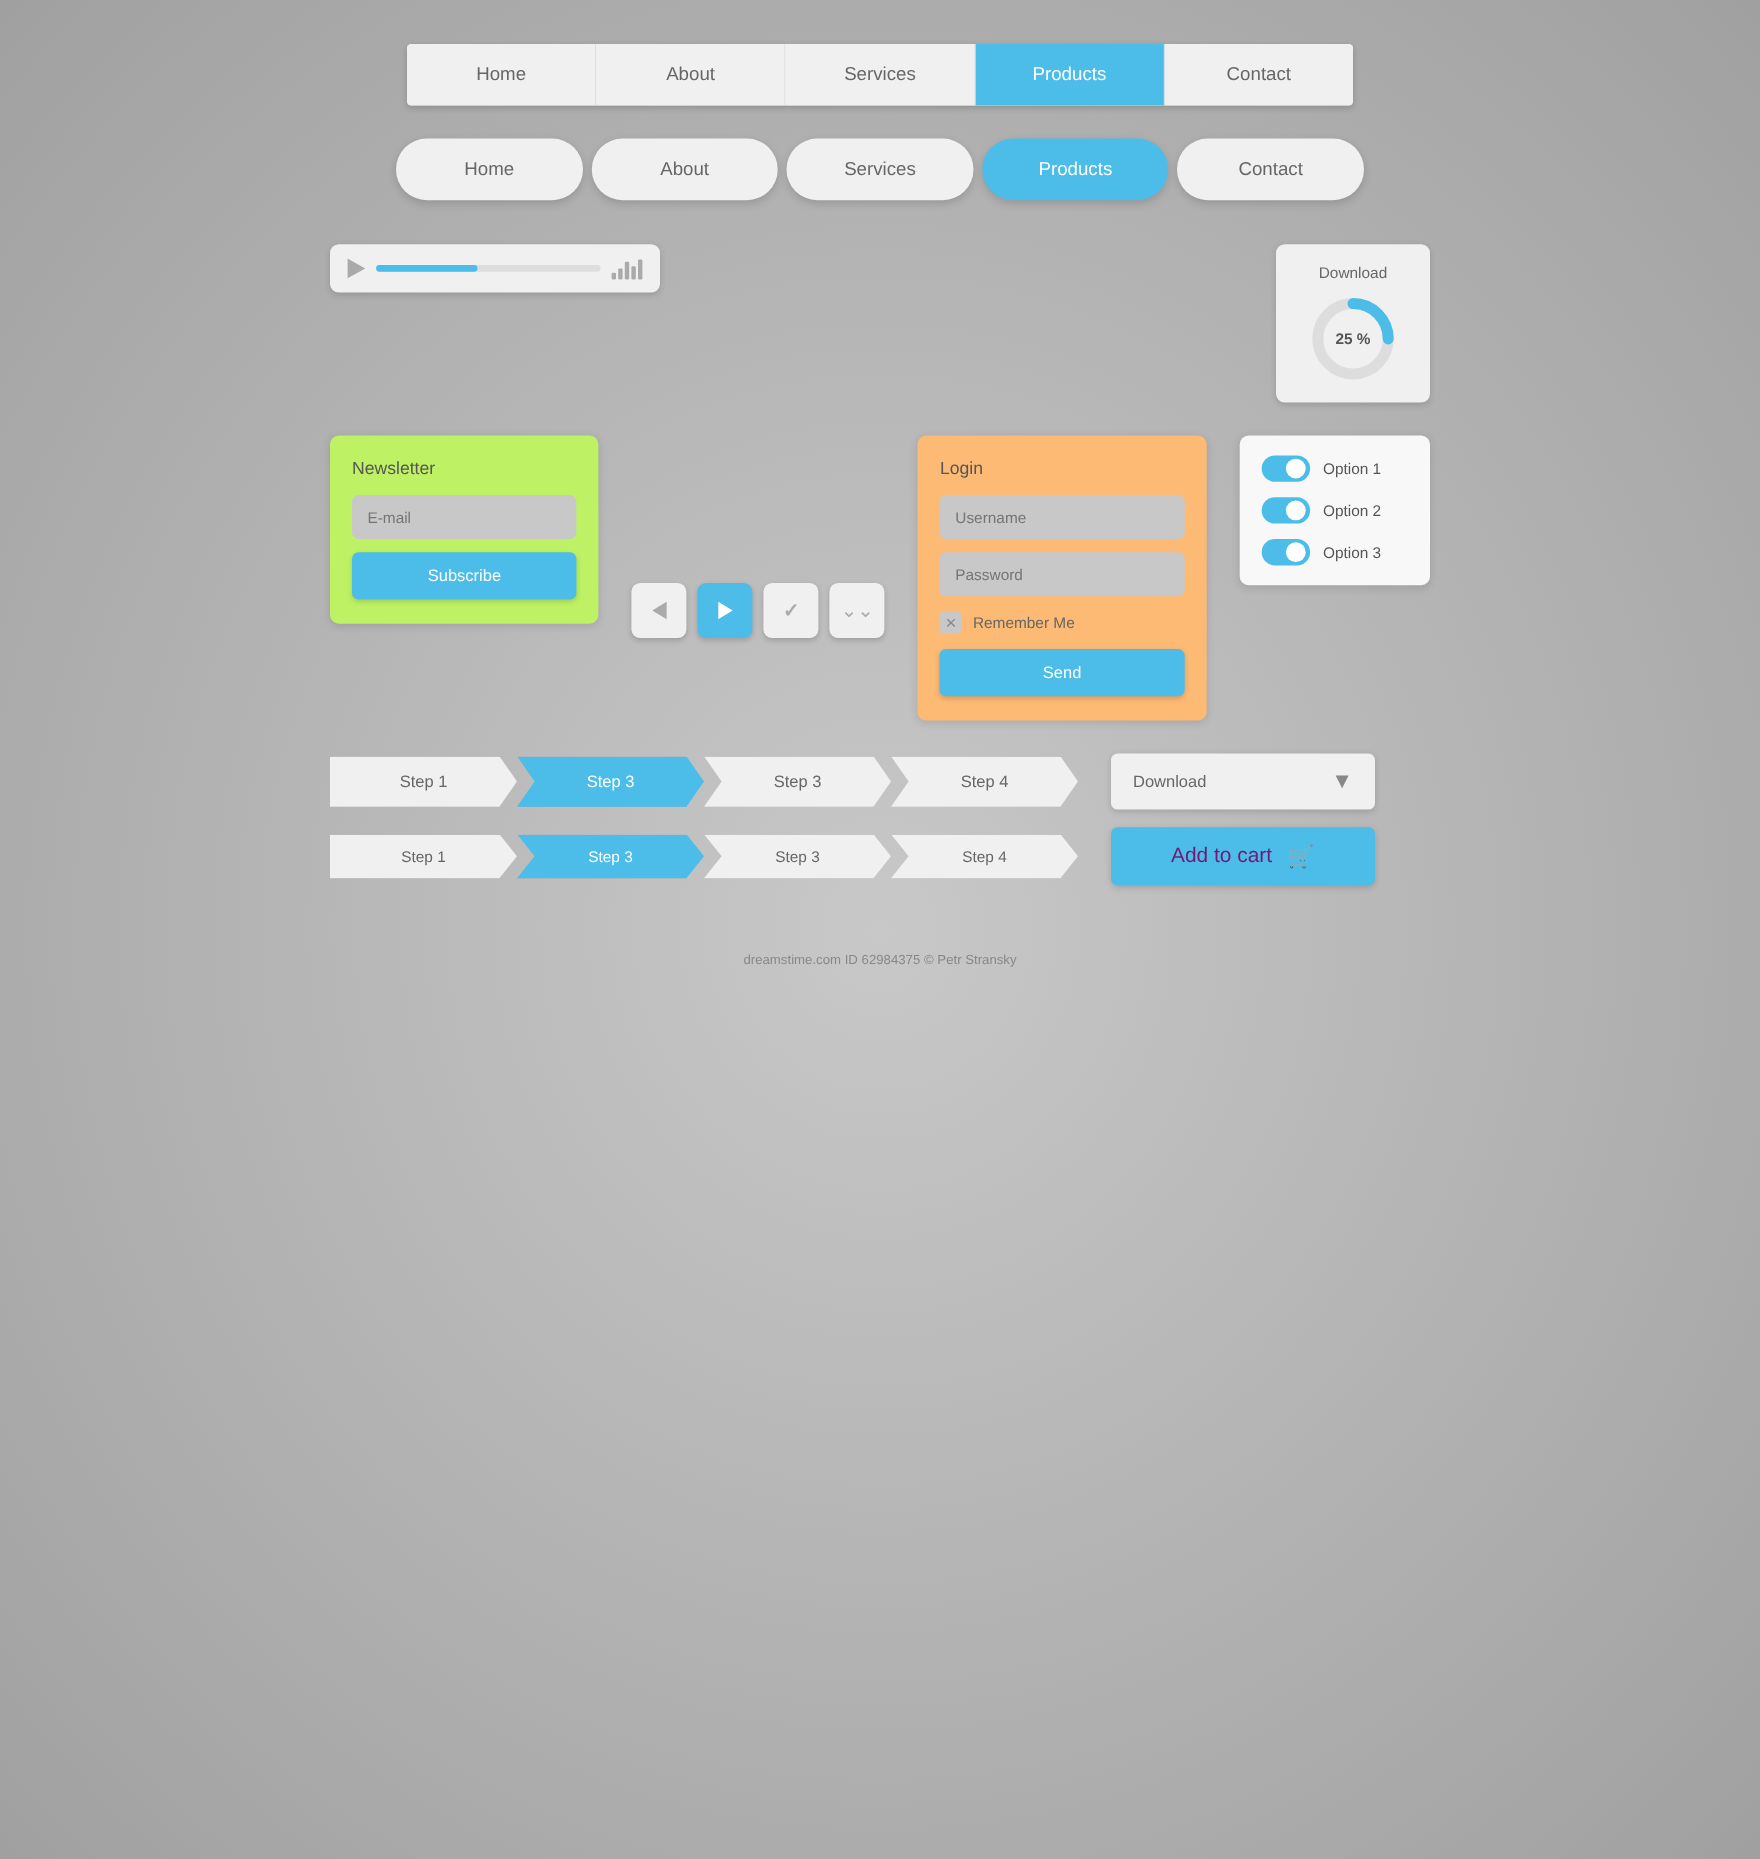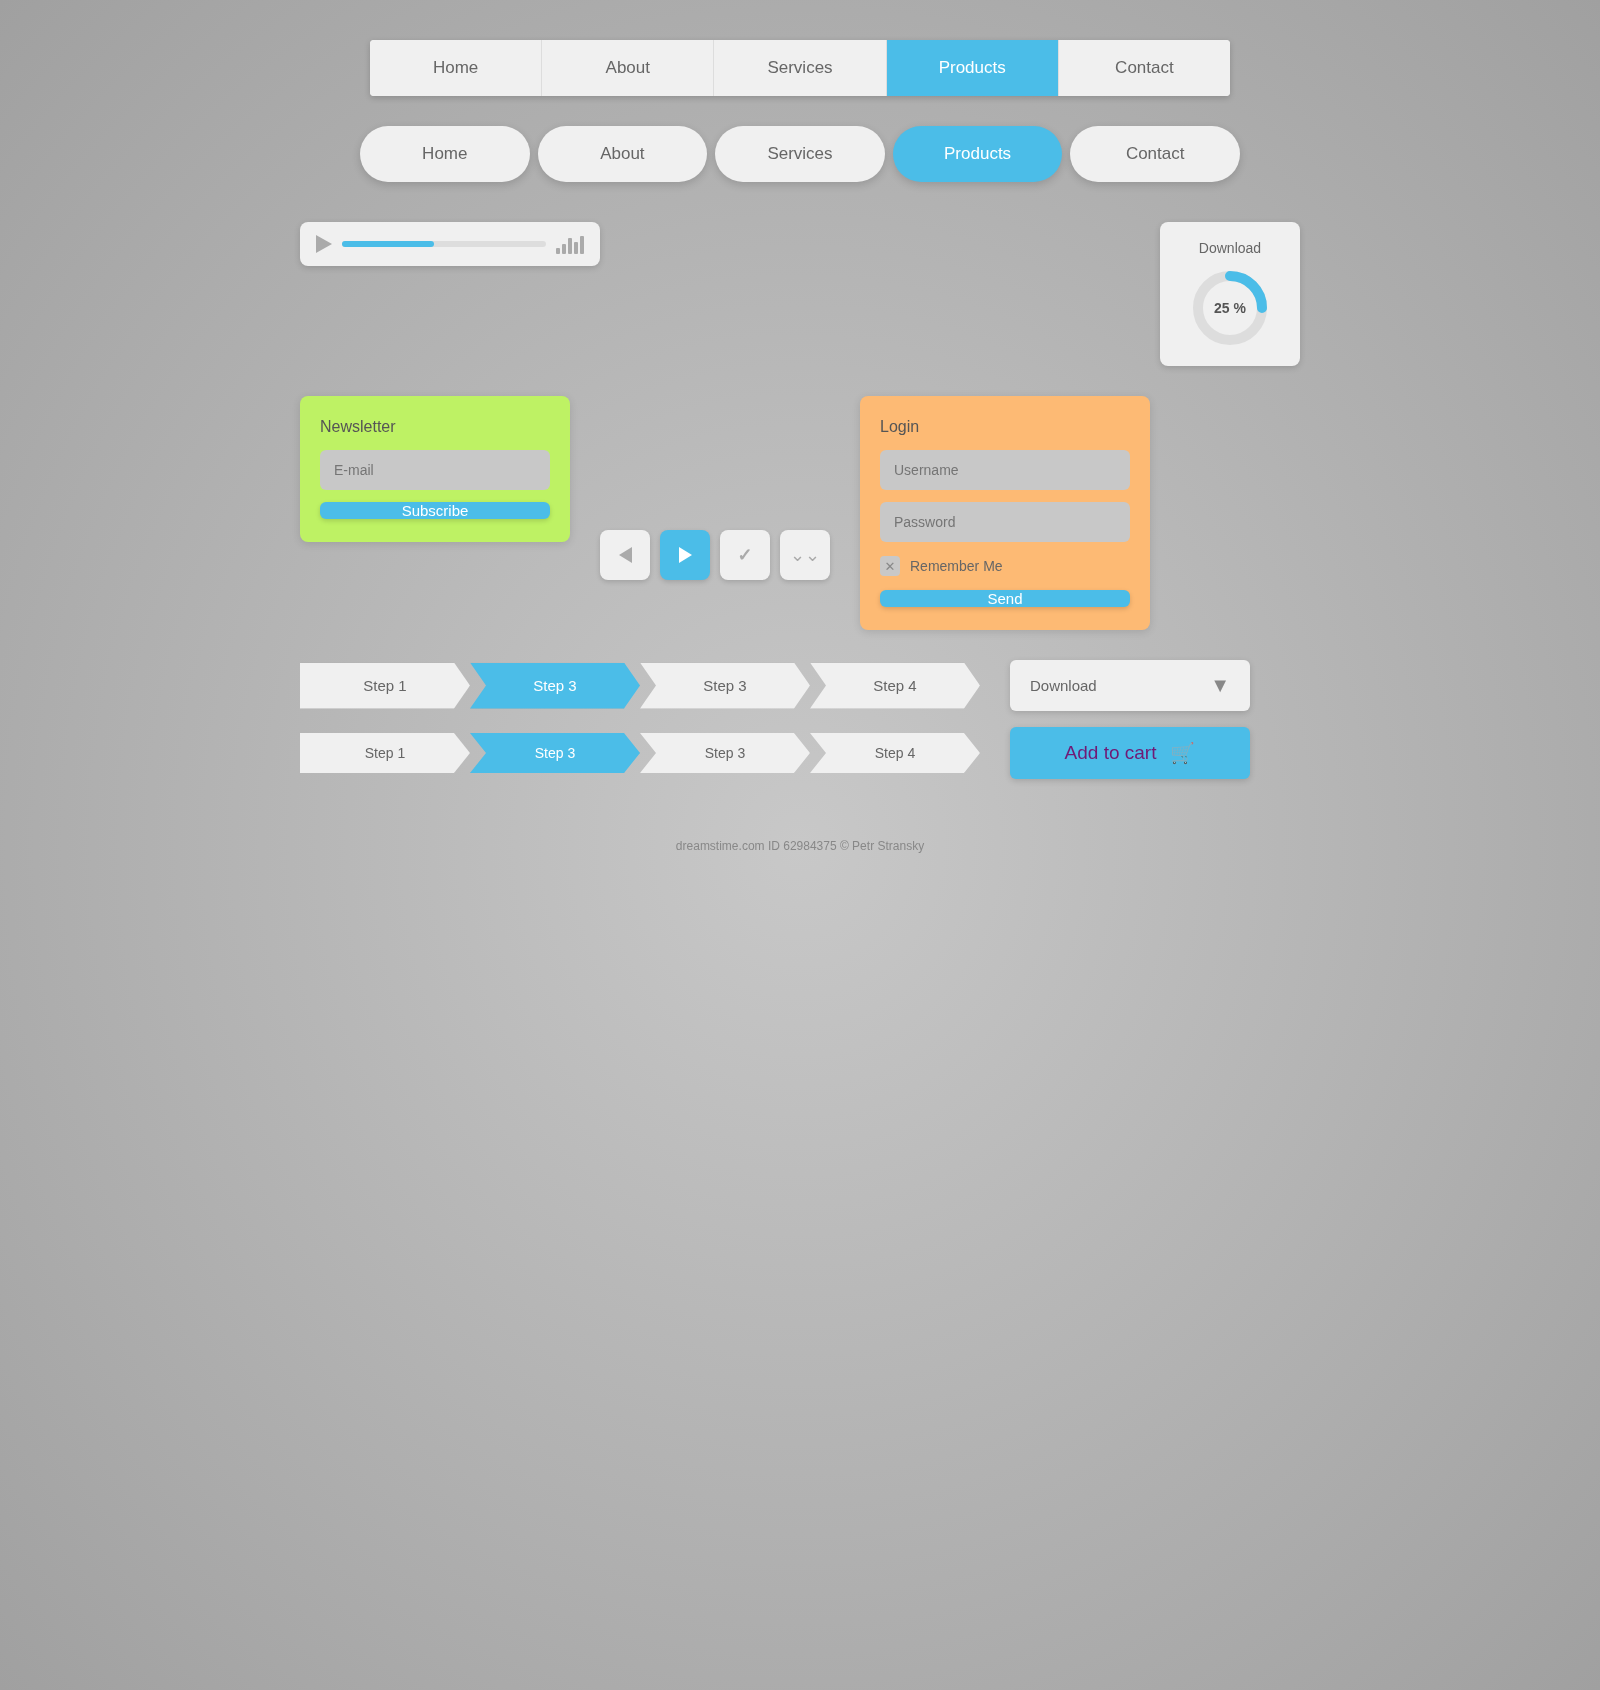--- a/index.html
+++ b/index.html
@@ -187,21 +187,21 @@
       border-radius: 6px;
       border: none;
       background: #c8c8c8;
       color: #888;
       font-size: 14px;
       margin-bottom: 12px;
       outline: none;
     }
     .btn-blue {
       width: 100%;
-      padding: 0;
+      padding: 13px;
       background: #4bbde8;
       color: #fff;
       border: none;
       border-radius: 6px;
       font-size: 15px;
       cursor: pointer;
       box-shadow: 0 2px 5px rgba(0,0,0,0.15);
     }
 
     
@@ -455,20 +455,34 @@
     <div class="box-title">Login</div>
     <input class="text-input" type="text" placeholder="Username" style="">
     <input class="text-input" type="password" placeholder="Password" style="margin-bottom: 14px;">
     <div class="remember-row">
       <div class="x-checkbox">✕</div>
       <span class="remember-text">Remember Me</span>
     </div>
     <button class="btn-blue">Send</button>
   </div>
 
+  <div class="options-box">
+    <div class="option-row">
+      <div class="toggle"></div>
+      <span class="option-label">Option 1</span>
+    </div>
+    <div class="option-row">
+      <div class="toggle"></div>
+      <span class="option-label">Option 2</span>
+    </div>
+    <div class="option-row">
+      <div class="toggle"></div>
+      <span class="option-label">Option 3</span>
+    </div>
+  </div>
 </div>
 
 <div class="step-section">
 
   <div style="display:flex; align-items:center; gap:30px;">
     <div class="step-bar-container">
       <div class="step-item">Step 1</div>
       <div class="step-item active-step">Step 3</div>
       <div class="step-item">Step 3</div>
       <div class="step-item">Step 4</div>

